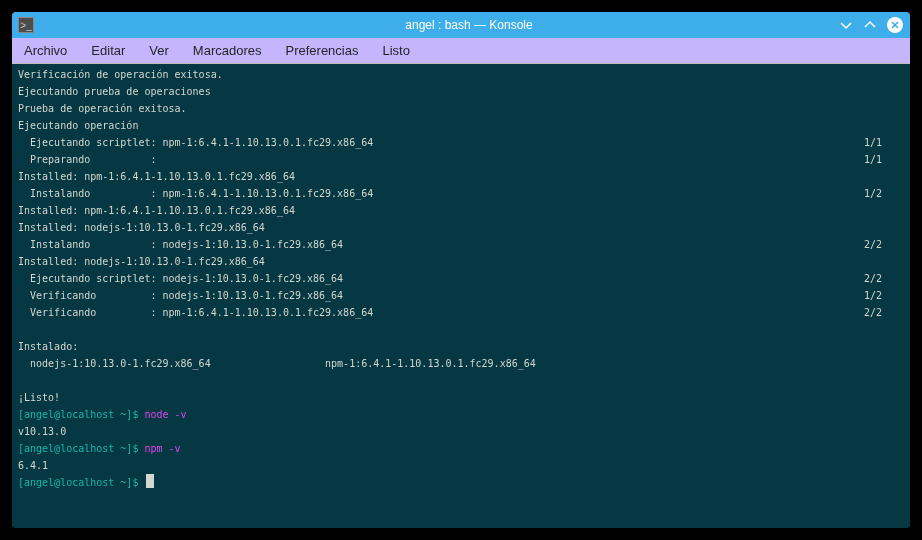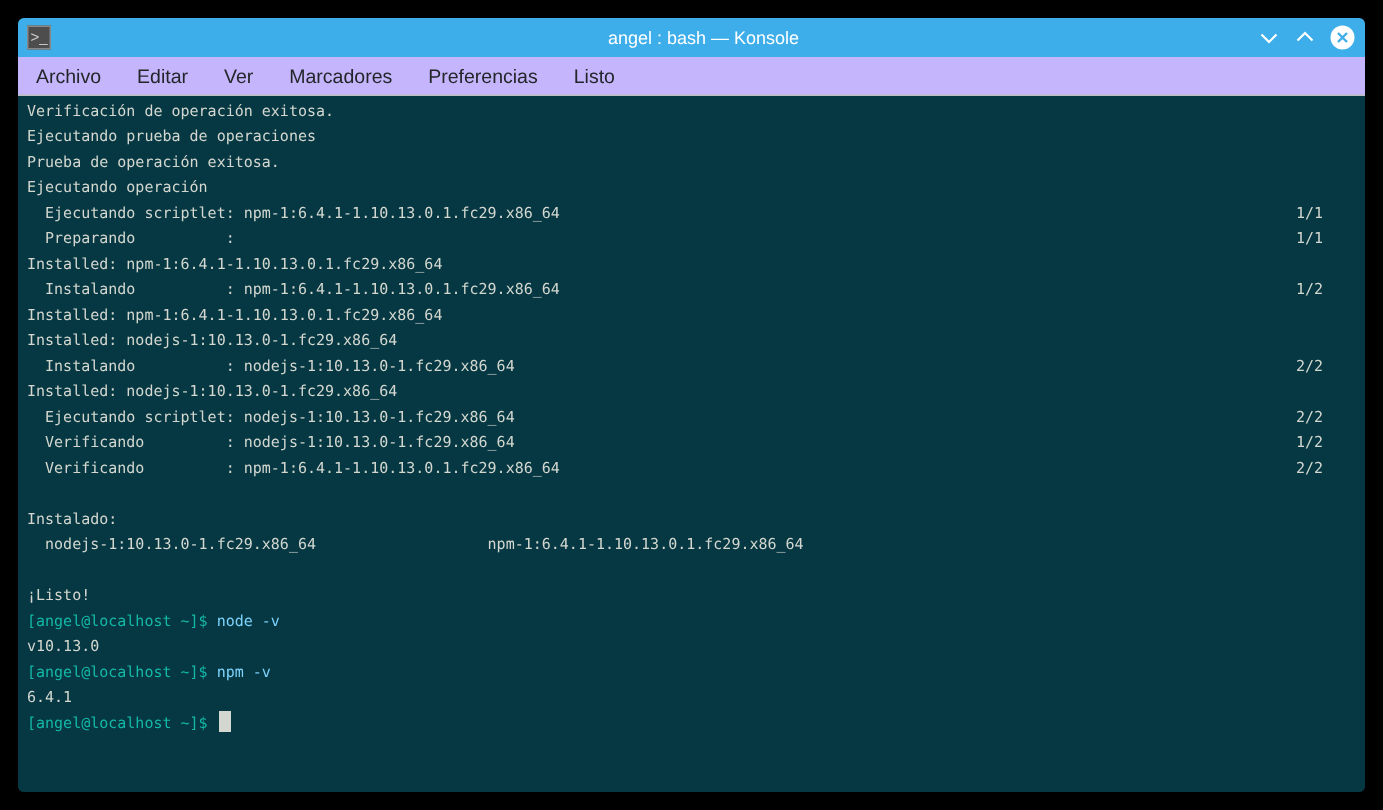--- a/index.html
+++ b/index.html
@@ -84,21 +84,21 @@
       font-size: 10px;
       line-height: 17px;
       color: #d3d7cf;
       overflow: hidden;
       white-space: pre;
     }
     .line { display: flex; }
     .col-text { flex: 1 1 auto; }
     .col-right { flex: 0 0 auto; min-width: 40px; }
     .prompt { color: #14b8a6; }
-    .cmd { color: #7dd3fc; }
+    .cmd { color: #d946ef; }
     .cursor {
       display: inline-block;
       width: 8px;
       height: 14px;
       background: #d3d7cf;
       vertical-align: middle;
       margin-left: 2px;
     }
   </style>
 </head>

